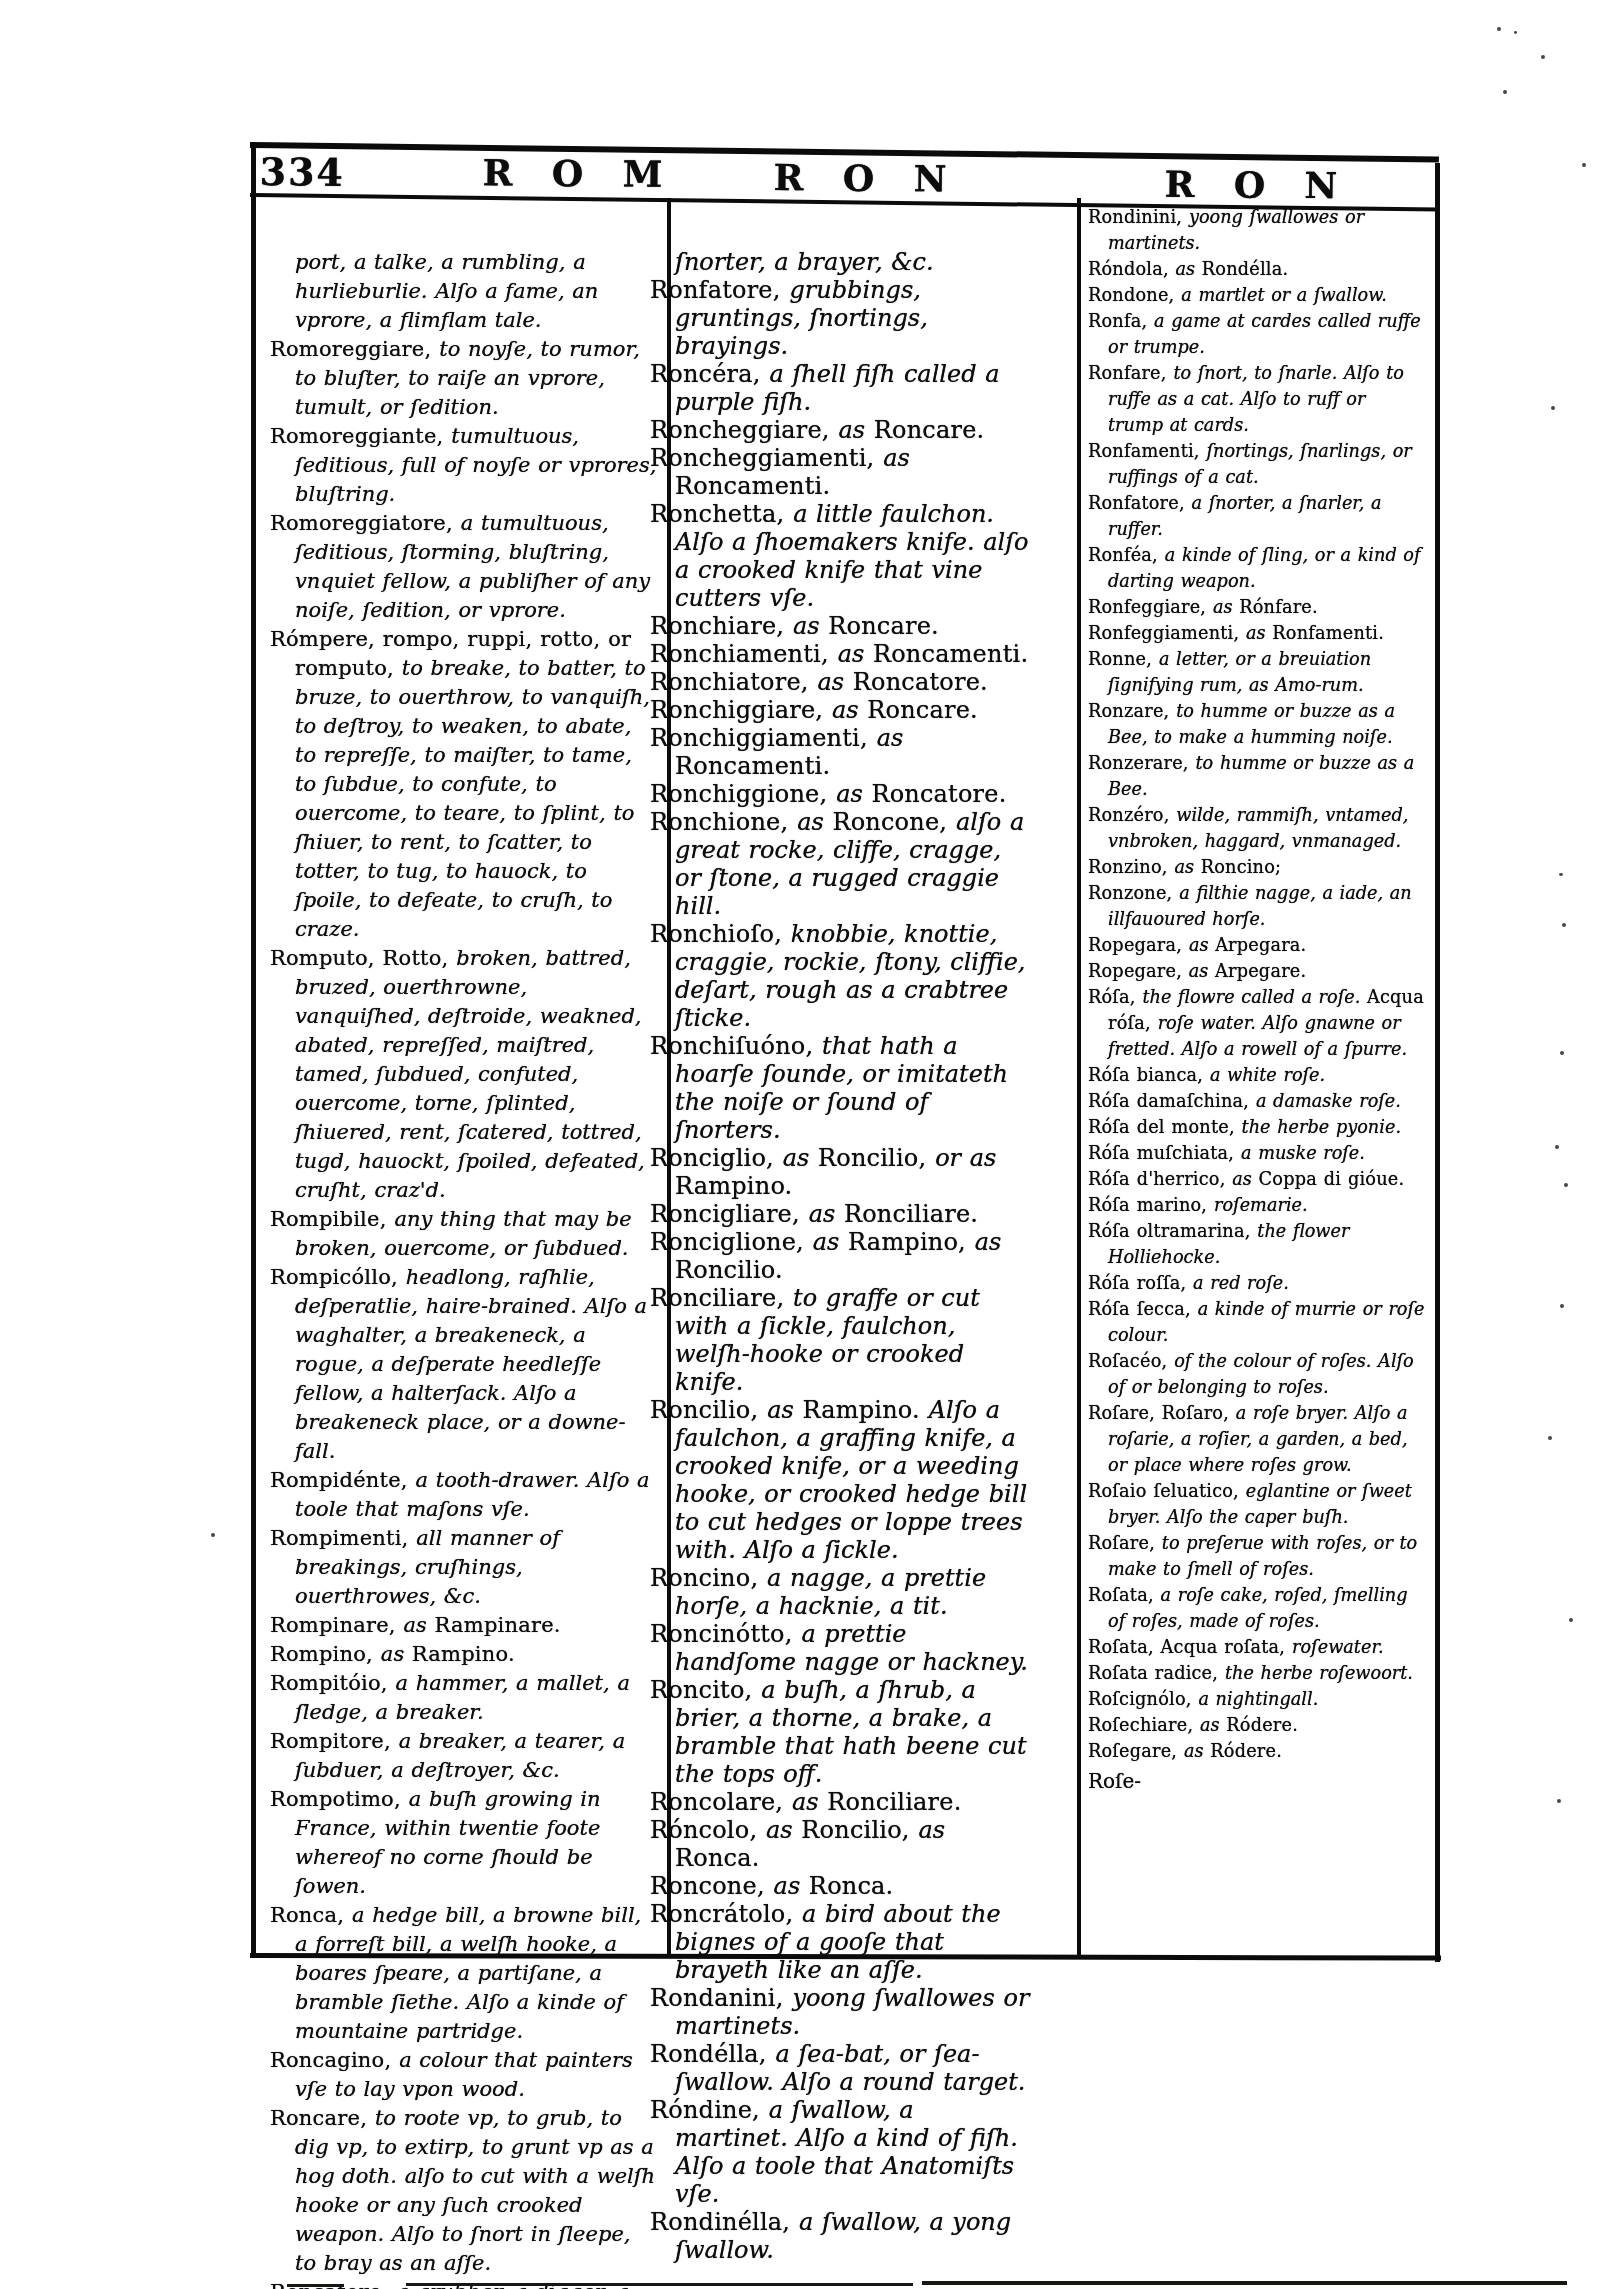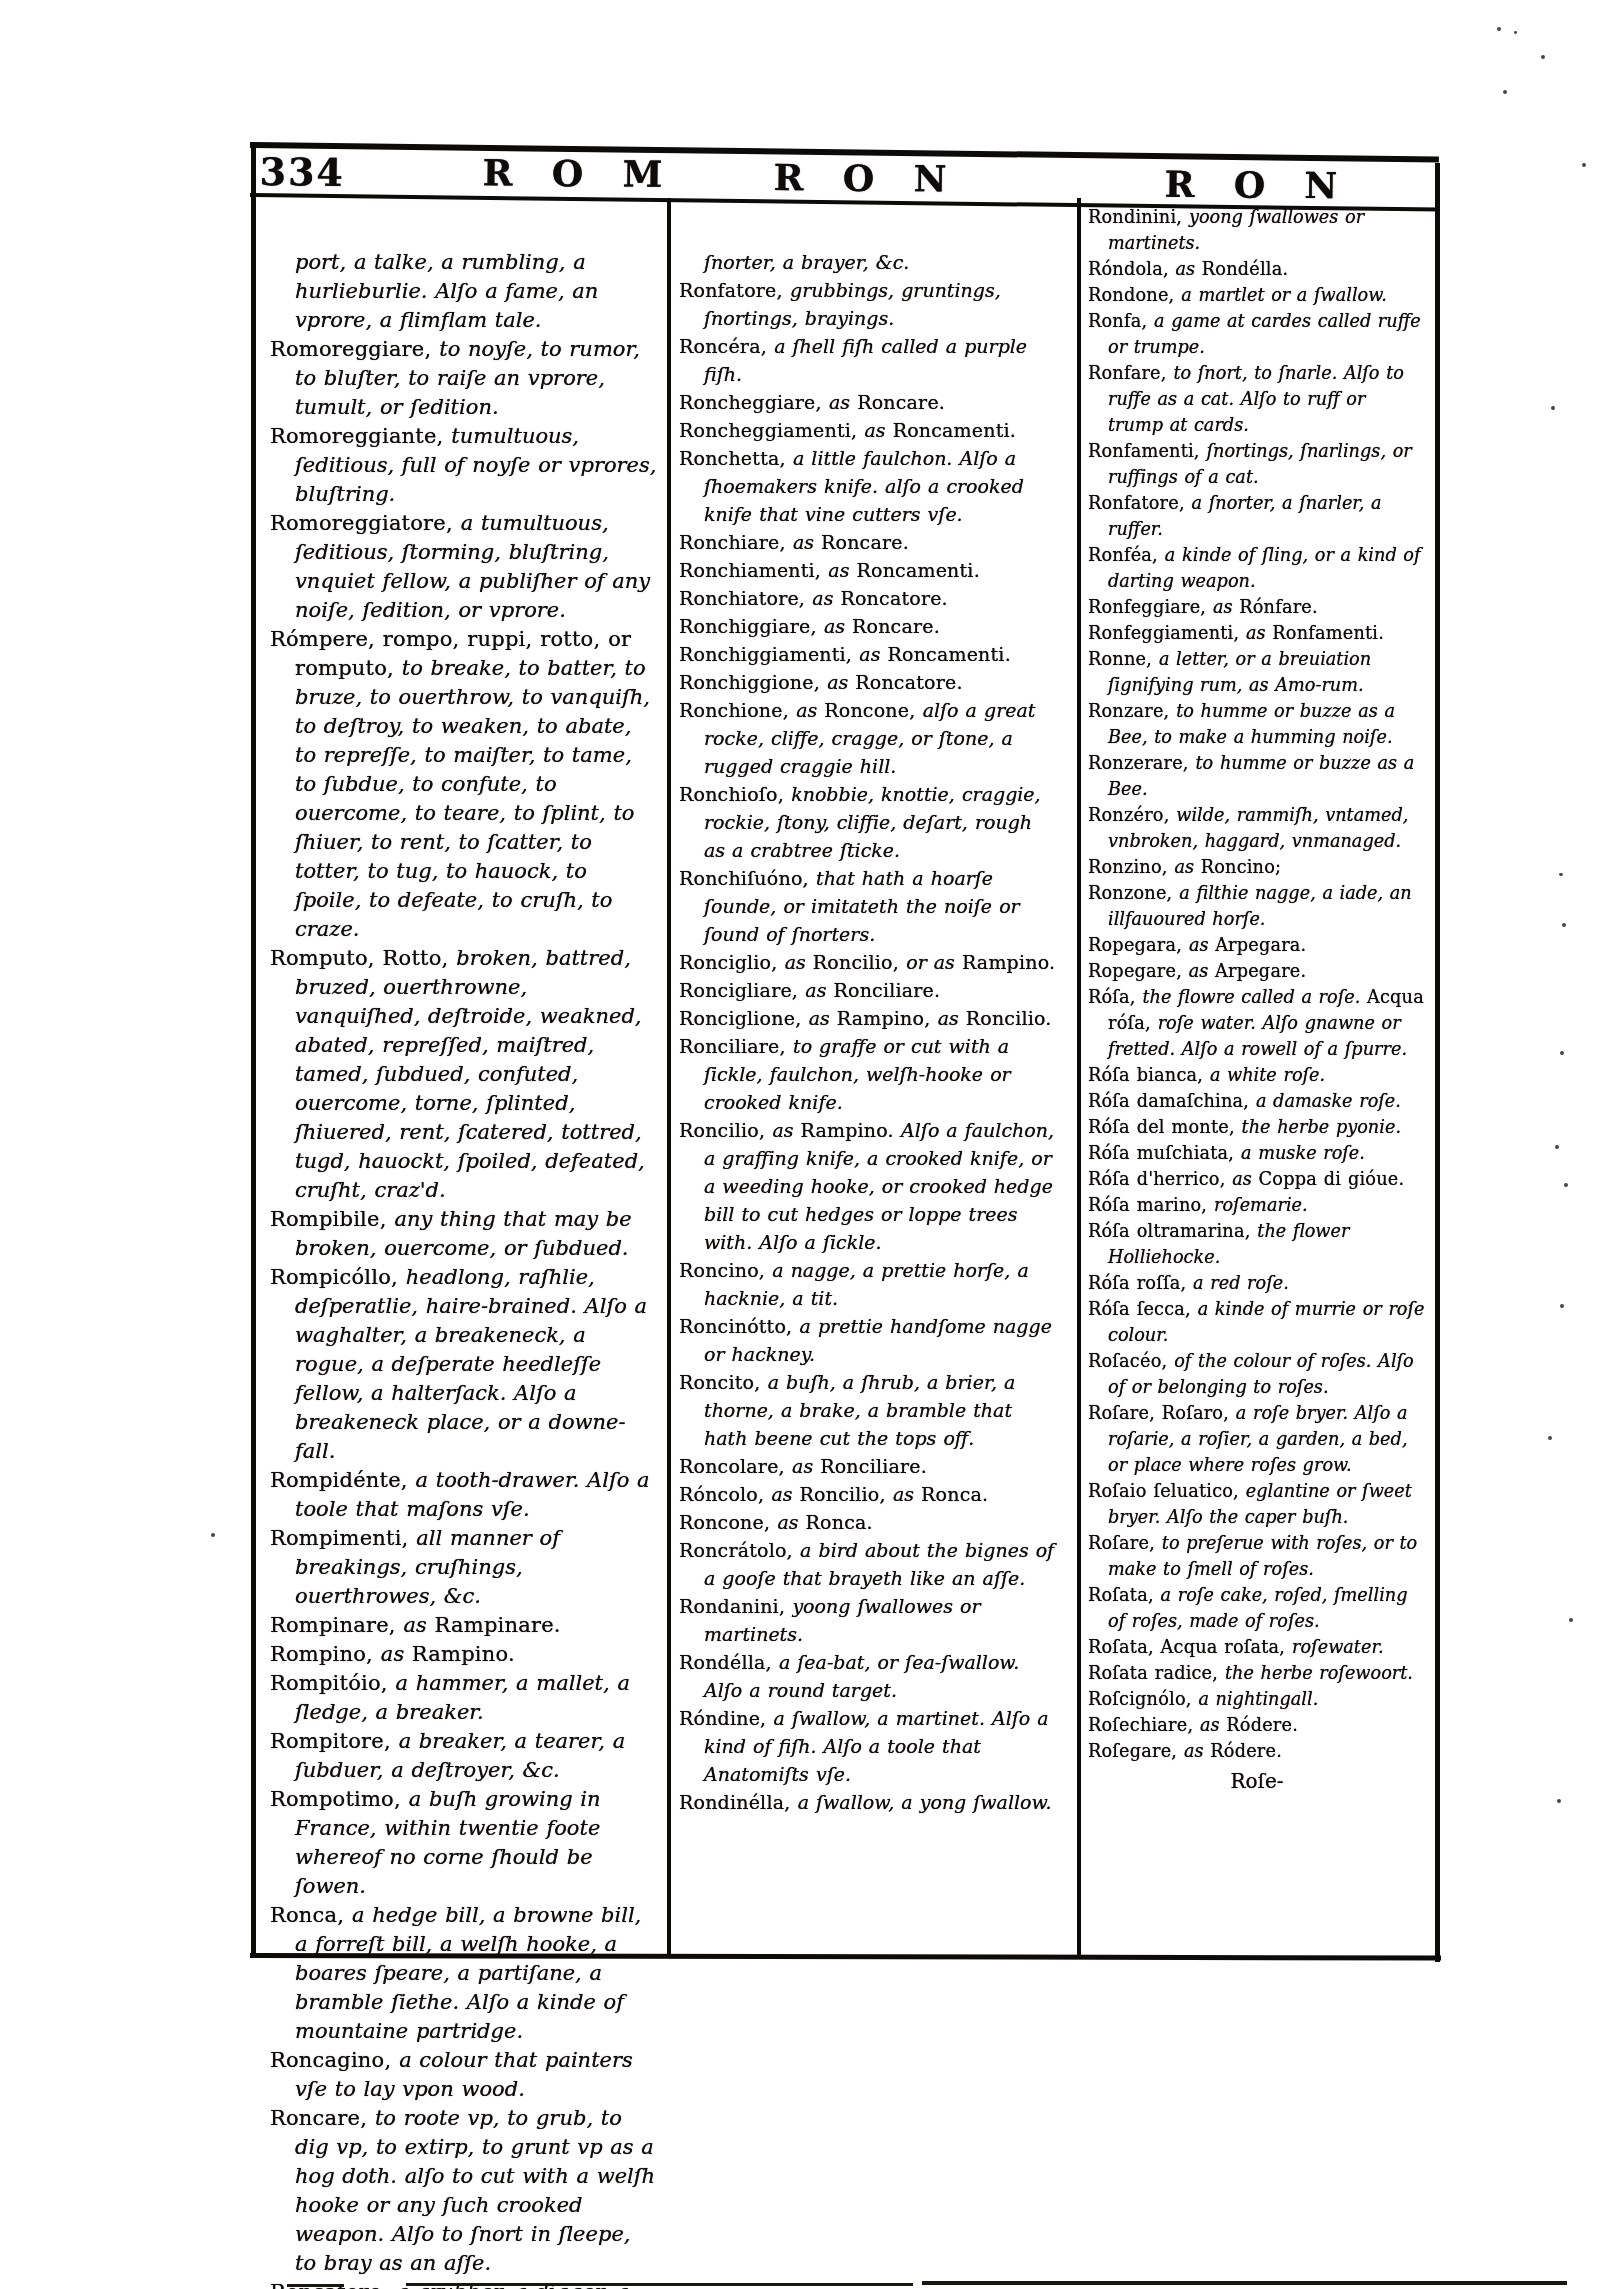--- a/index.html
+++ b/index.html
@@ -27,28 +27,28 @@
   .head-item{position:absolute;top:5.7px;font-weight:bold;font-size:36px;letter-spacing:13.4px;text-align:center;
              font-family:"DejaVu Serif",serif;text-shadow:0 0 1px rgba(10,8,6,.9);}
   .page-num{position:absolute;left:10px;top:5.7px;font-weight:bold;font-size:38px;letter-spacing:1.9px;text-shadow:0 0 1px rgba(10,8,6,.9);}
   .head-1{left:124px;width:411px;}
   .head-2{left:426px;width:382px;top:7.6px;}
   .head-3{left:830px;width:356px;top:10.5px;}
   
   .col{position:absolute;top:204px;text-align:left;
        text-shadow:0 0 0.8px rgba(12,10,8,.85);word-spacing:1px;}
   .col-1{left:270px;width:388px;font-size:21px;line-height:29px;}
-  .col-2{left:679px;width:380px;font-size:19px;line-height:28px;}
+  .col-2{left:650px;width:380px;font-size:24px;line-height:28px;}
   .col-3{left:1088px;width:338px;font-size:17.7px;line-height:26px;}
   .entry{margin:0;text-indent:-25px;padding-left:25px;}
   .col-3 .entry{text-indent:-20px;padding-left:20px;}
   .entry.cont{text-indent:0;margin-top:44px;}
   .seg-r{font-style:normal;letter-spacing:0.2px;}
   .seg-i{font-style:italic;}
-  .catchword{margin:0;padding-top:3.8px;text-indent:0;text-align:center;font-style:normal;font-size:20px;}
+  .catchword{margin:0;padding-top:3.8px;text-indent:0;text-align:left;font-style:normal;font-size:20px;}
   
   .speck{position:absolute;background:#2a2622;border-radius:50%;opacity:.85;}
   .edge-mark{position:absolute;background:#1a1713;}
 </style>
 </head>
 <body>
 
 <div class="abs rule rule-top"></div>
 <div class="abs rule rule-head"></div>
 <div class="abs rule rule-bottom"></div>

